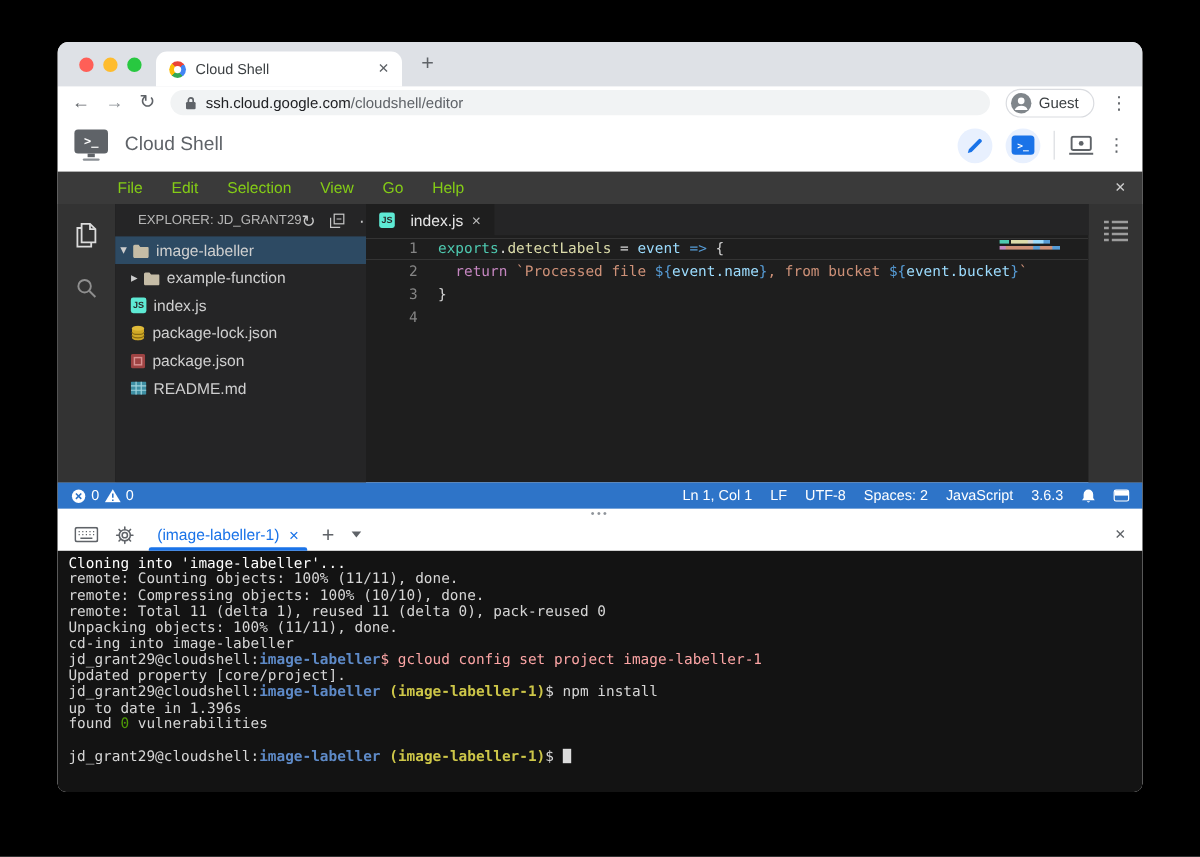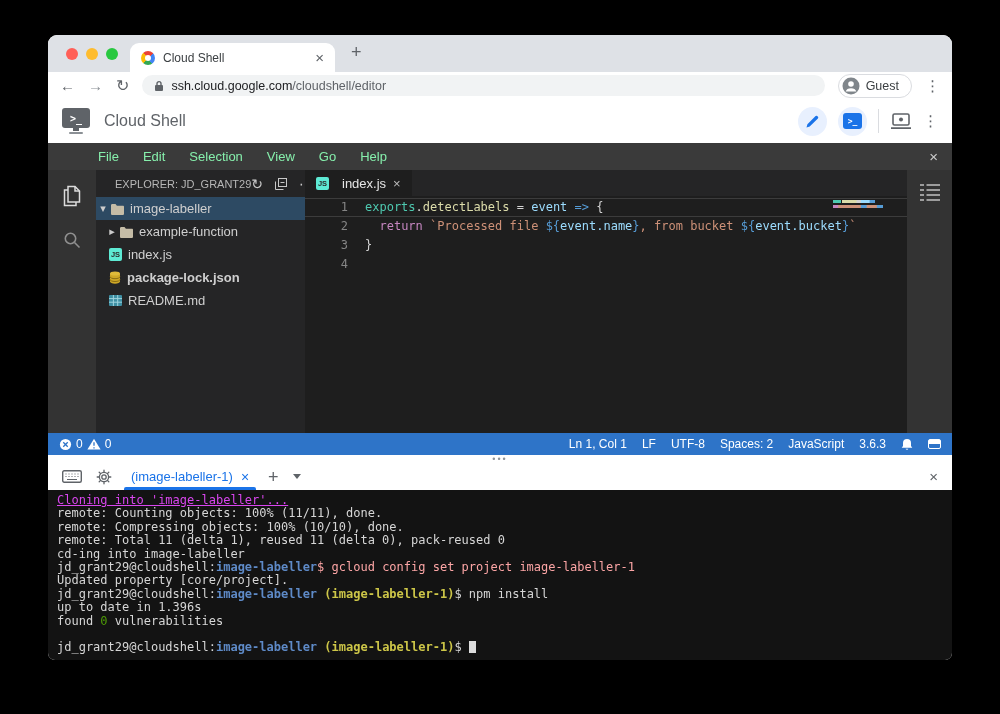--- a/index.html
+++ b/index.html
@@ -36,23 +36,23 @@
 .cs-screen{width:28px;height:20px;background:#5f6368;border-radius:3px;color:#fff;display:flex;align-items:center;justify-content:center;font:bold 10px "DejaVu Sans Mono",monospace}
 .cs-logo::before{content:'';position:absolute;left:11px;bottom:3px;width:6px;height:3px;background:#5f6368}
 .cs-logo::after{content:'';position:absolute;left:7px;bottom:0;width:14px;height:2.5px;background:#8b9095;border-radius:1px}
 .appname{font-size:16px;color:#5f6368;margin-left:14px}
 .hdr-actions{margin-left:auto;display:flex;align-items:center;gap:11px}
 .circle-btn{width:29px;height:29px;border-radius:50%;background:#e8f0fe;display:flex;align-items:center;justify-content:center}
 .term-chip{width:19px;height:16px;background:#1a73e8;border-radius:3px;color:#fff;display:flex;align-items:center;justify-content:center;font:bold 8px "DejaVu Sans Mono",monospace}
 .vdiv{width:1px;height:24px;background:#dadce0}
 
 .menubar{height:27px;background:#3a3a3a;display:flex;align-items:center;padding:0 14px 0 38px}
-.menu-item{color:#86efac;font-size:13px;padding:0 12px}
+.menu-item{color:#84cc16;font-size:13px;padding:0 12px}
 .menu-close{margin-left:auto;color:#cccccc;font-size:15px}
-.main{display:flex;height:263px;background:#1e1e1e}
+.main{display:flex;height:232px;background:#1e1e1e}
 .activitybar{width:48px;background:#333333;display:flex;flex-direction:column;align-items:center;padding-top:15px;gap:24px;flex:none}
 .sidebar{width:209px;background:#252526;flex:none;display:flex;flex-direction:column}
 .sb-head{height:27px;display:flex;align-items:center;padding:0 9px 0 19px;font-size:11px;color:#b7b7b7;white-space:nowrap}
 .sb-actions{margin-left:auto;display:flex;gap:11px;align-items:center;color:#c8c8c8}
 .ico-refresh::before{content:"↻";font-size:14px}
 .dots-h{font-size:14px;line-height:1}
 .dots-h::before{content:"⋯"}
 .tree-row{height:23px;display:flex;align-items:center;font-size:13px;color:#cfcfcf;white-space:nowrap}
 .tree-row.selected{background:#2d4a63}
 .arrow{width:10px;margin-right:2px;font-size:9px;color:#cccccc;text-align:center;flex:none}
@@ -207,29 +207,38 @@
               <svg width="14" height="12" viewBox="0 0 14 12">
                 <path d="M1 2.3C1 1.6 1.6 1 2.3 1h3.2l1.4 1.8H13c.55 0 1 .45 1 1v6.9c0 .7-.6 1.3-1.3 1.3H2.3C1.6 12 1 11.4 1 10.7z" fill="#c5bca6"></path>
               </svg>
             </span>
             <span class="tree-label">example-function</span>
           </div>
           <div class="tree-row" style="padding-left: 13px;">
             <span class="fi fi-js">JS</span>
             <span class="tree-label">index.js</span>
           </div>
-          <div class="tree-row" style="padding-left: 13px; font-weight: bold;">
+          <div class="tree-row" style="padding-left: 13px;">
             <span class="fi fi-db">
               <svg width="12" height="13" viewBox="0 0 12 13">
                 <path d="M1 2.5v8c0 1.2 2.2 2.2 5 2.2s5-1 5-2.2v-8" fill="#cfa826"></path>
                 <ellipse cx="6" cy="2.5" rx="5" ry="2.1" fill="#e0bb3a"></ellipse>
                 <path d="M1 5.6c0 1.2 2.2 2.1 5 2.1s5-.9 5-2.1M1 8.4c0 1.2 2.2 2.1 5 2.1s5-.9 5-2.1" stroke="#8a6d14" fill="none"></path>
               </svg>
             </span>
             <span class="tree-label">package-lock.json</span>
+          </div>
+          <div class="tree-row" style="padding-left: 13px;">
+            <span class="fi fi-npm">
+              <svg width="12" height="12" viewBox="0 0 12 12">
+                <rect width="12" height="12" rx="1.5" fill="#9e4343"></rect>
+                <rect x="3" y="3" width="6" height="6" fill="none" stroke="#d89090" stroke-width="1.2"></rect>
+              </svg>
+            </span>
+            <span class="tree-label">package.json</span>
           </div>
           <div class="tree-row" style="padding-left: 13px;">
             <span class="fi fi-md">
               <svg width="13" height="11" viewBox="0 0 13 11">
                 <rect width="13" height="11" rx="1" fill="#3e8fa3"></rect>
                 <path d="M0 3.6h13M0 7.2h13M4.4 0v11M8.7 0v11" stroke="#9fd4de" stroke-width="1"></path>
               </svg>
             </span>
             <span class="tree-label">README.md</span>
           </div>
@@ -304,24 +313,25 @@
         <span>(image-labeller-1)</span>
         <span class="tab-close xbtn"></span>
       </div>
       <span class="plus"></span>
       <span class="caret"></span>
       <span class="panel-close xbtn"></span>
     </div>
   </div>
 
   <div class="terminal">
-      <div class="term-line"><span class="tk tk-d" style="color: #d946ef; text-decoration: underline;">Cloning into 'image-labeller'...</span></div>
+      <div class="term-line"><span class="tk tk-d" style="color: #ffffff;">Cloning into 'image-labeller'...</span></div>
       <div class="term-line"><span class="tk tk-d" style="color: rgb(214, 214, 214);">remote: Counting objects: 100% (11/11), done.</span></div>
       <div class="term-line"><span class="tk tk-d" style="color: rgb(214, 214, 214);">remote: Compressing objects: 100% (10/10), done.</span></div>
       <div class="term-line"><span class="tk tk-d" style="color: rgb(214, 214, 214);">remote: Total 11 (delta 1), reused 11 (delta 0), pack-reused 0</span></div>
+      <div class="term-line"><span class="tk tk-d" style="color: rgb(214, 214, 214);">Unpacking objects: 100% (11/11), done.</span></div>
       <div class="term-line"><span class="tk tk-d" style="color: rgb(214, 214, 214);">cd-ing into image-labeller</span></div>
       <div class="term-line"><span class="tk tk-d" style="color: rgb(214, 214, 214);">jd_grant29@cloudshell:</span><span class="tk tk-dir" style="color: rgb(94, 138, 199);">image-labeller</span><span class="tk tk-d" style="color: #fca5a5;">$ gcloud config set project image-labeller-1</span></div>
       <div class="term-line"><span class="tk tk-d" style="color: rgb(214, 214, 214);">Updated property [core/project].</span></div>
       <div class="term-line"><span class="tk tk-d" style="color: rgb(214, 214, 214);">jd_grant29@cloudshell:</span><span class="tk tk-dir" style="color: rgb(94, 138, 199);">image-labeller</span><span class="tk tk-d" style="color: rgb(214, 214, 214);"> </span><span class="tk tk-br" style="color: rgb(205, 198, 72);">(image-labeller-1)</span><span class="tk tk-d" style="color: rgb(214, 214, 214);">$ npm install</span></div>
       <div class="term-line"><span class="tk tk-d" style="color: rgb(214, 214, 214);">up to date in 1.396s</span></div>
       <div class="term-line"><span class="tk tk-d" style="color: rgb(214, 214, 214);">found </span><span class="tk tk-g" style="color: rgb(78, 154, 6);">0</span><span class="tk tk-d" style="color: rgb(214, 214, 214);"> vulnerabilities</span></div>
       <div class="term-line"></div>
       <div class="term-line"><span class="tk tk-d" style="color: rgb(214, 214, 214);">jd_grant29@cloudshell:</span><span class="tk tk-dir" style="color: rgb(94, 138, 199);">image-labeller</span><span class="tk tk-d" style="color: rgb(214, 214, 214);"> </span><span class="tk tk-br" style="color: rgb(205, 198, 72);">(image-labeller-1)</span><span class="tk tk-d" style="color: rgb(214, 214, 214);">$ </span><span class="cursor"></span></div>
     </div>
 

